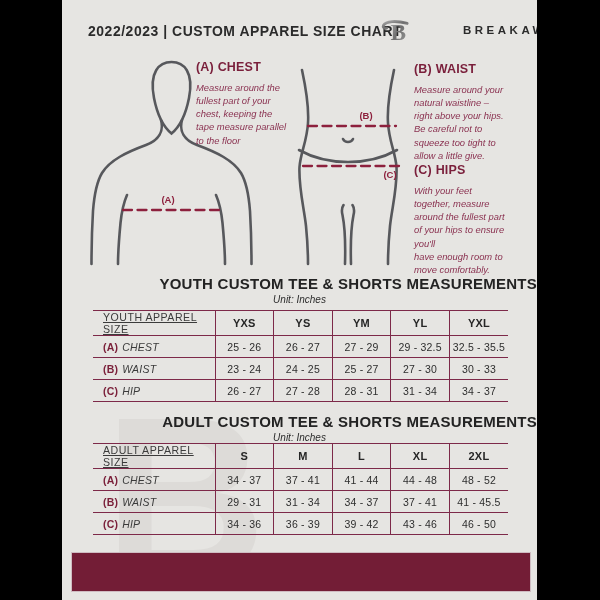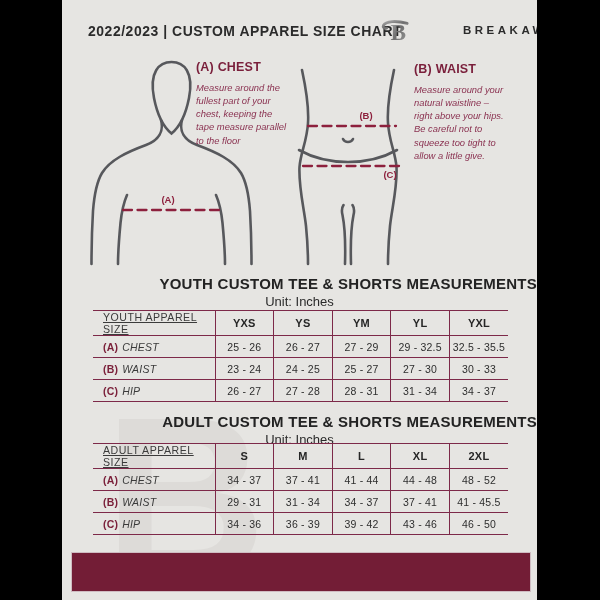--- a/index.html
+++ b/index.html
@@ -32,21 +32,21 @@
   .note-chest{left:134px;top:60px;width:112px;}
   .note-waist{left:352px;top:62px;}
   .note-hips{left:352px;top:163px;}
   .note-head{font-size:12.5px;font-weight:800;color:#7a1f3b;letter-spacing:.2px;margin:0 0 7px 0;}
   .note-text{font-size:9.4px;font-style:italic;color:#8a3150;line-height:1.4;margin:0;
              white-space:pre-line;font-weight:500;}
 
   
   .sec-title{position:absolute;left:0;width:475px;z-index:2;text-align:center;}
   .sec-title .t{font-size:15px;font-weight:700;color:#232323;letter-spacing:.25px;text-align:right;}
-  .sec-title .u{font-size:13px;color:#2b2b2b;margin-top:2px;}
+  .sec-title .u{font-size:10px;font-style:italic;color:#2b2b2b;margin-top:2px;}
   .sec-youth{top:275px;}
   .sec-adult{top:413px;}
 
   .tbl{position:absolute;left:31px;z-index:2;width:415px;}
   .tbl-youth{top:310px;}
   .tbl-adult{top:443px;}
   table{border-collapse:collapse;width:415px;table-layout:fixed;}
   col.c0{width:122px;}
   col.c{width:58.6px;}
   tr{border-top:1.5px solid #7d2949;}
@@ -121,20 +121,30 @@
     </div>
     <div class="note note-waist">
       <p class="note-head">(B) WAIST</p>
       <p class="note-text">Measure around your
 natural waistline –
 right above your hips.
 Be careful not to
 squeeze too tight to
 allow a little give.</p>
     </div>
+    <div class="note note-hips">
+      <p class="note-head">(C) HIPS</p>
+      <p class="note-text">With your feet
+together, measure
+around the fullest part
+of your hips to ensure
+you'll
+have enough room to
+move comfortably.</p>
+    </div>
 
     <div class="sec-title sec-youth">
       <div class="t">YOUTH CUSTOM TEE &amp; SHORTS MEASUREMENTS</div>
       <div class="u">Unit: Inches</div>
     </div>
     <div class="tbl tbl-youth">
       <table>
         <colgroup>
             <col class="c0">
             <col class="c">

